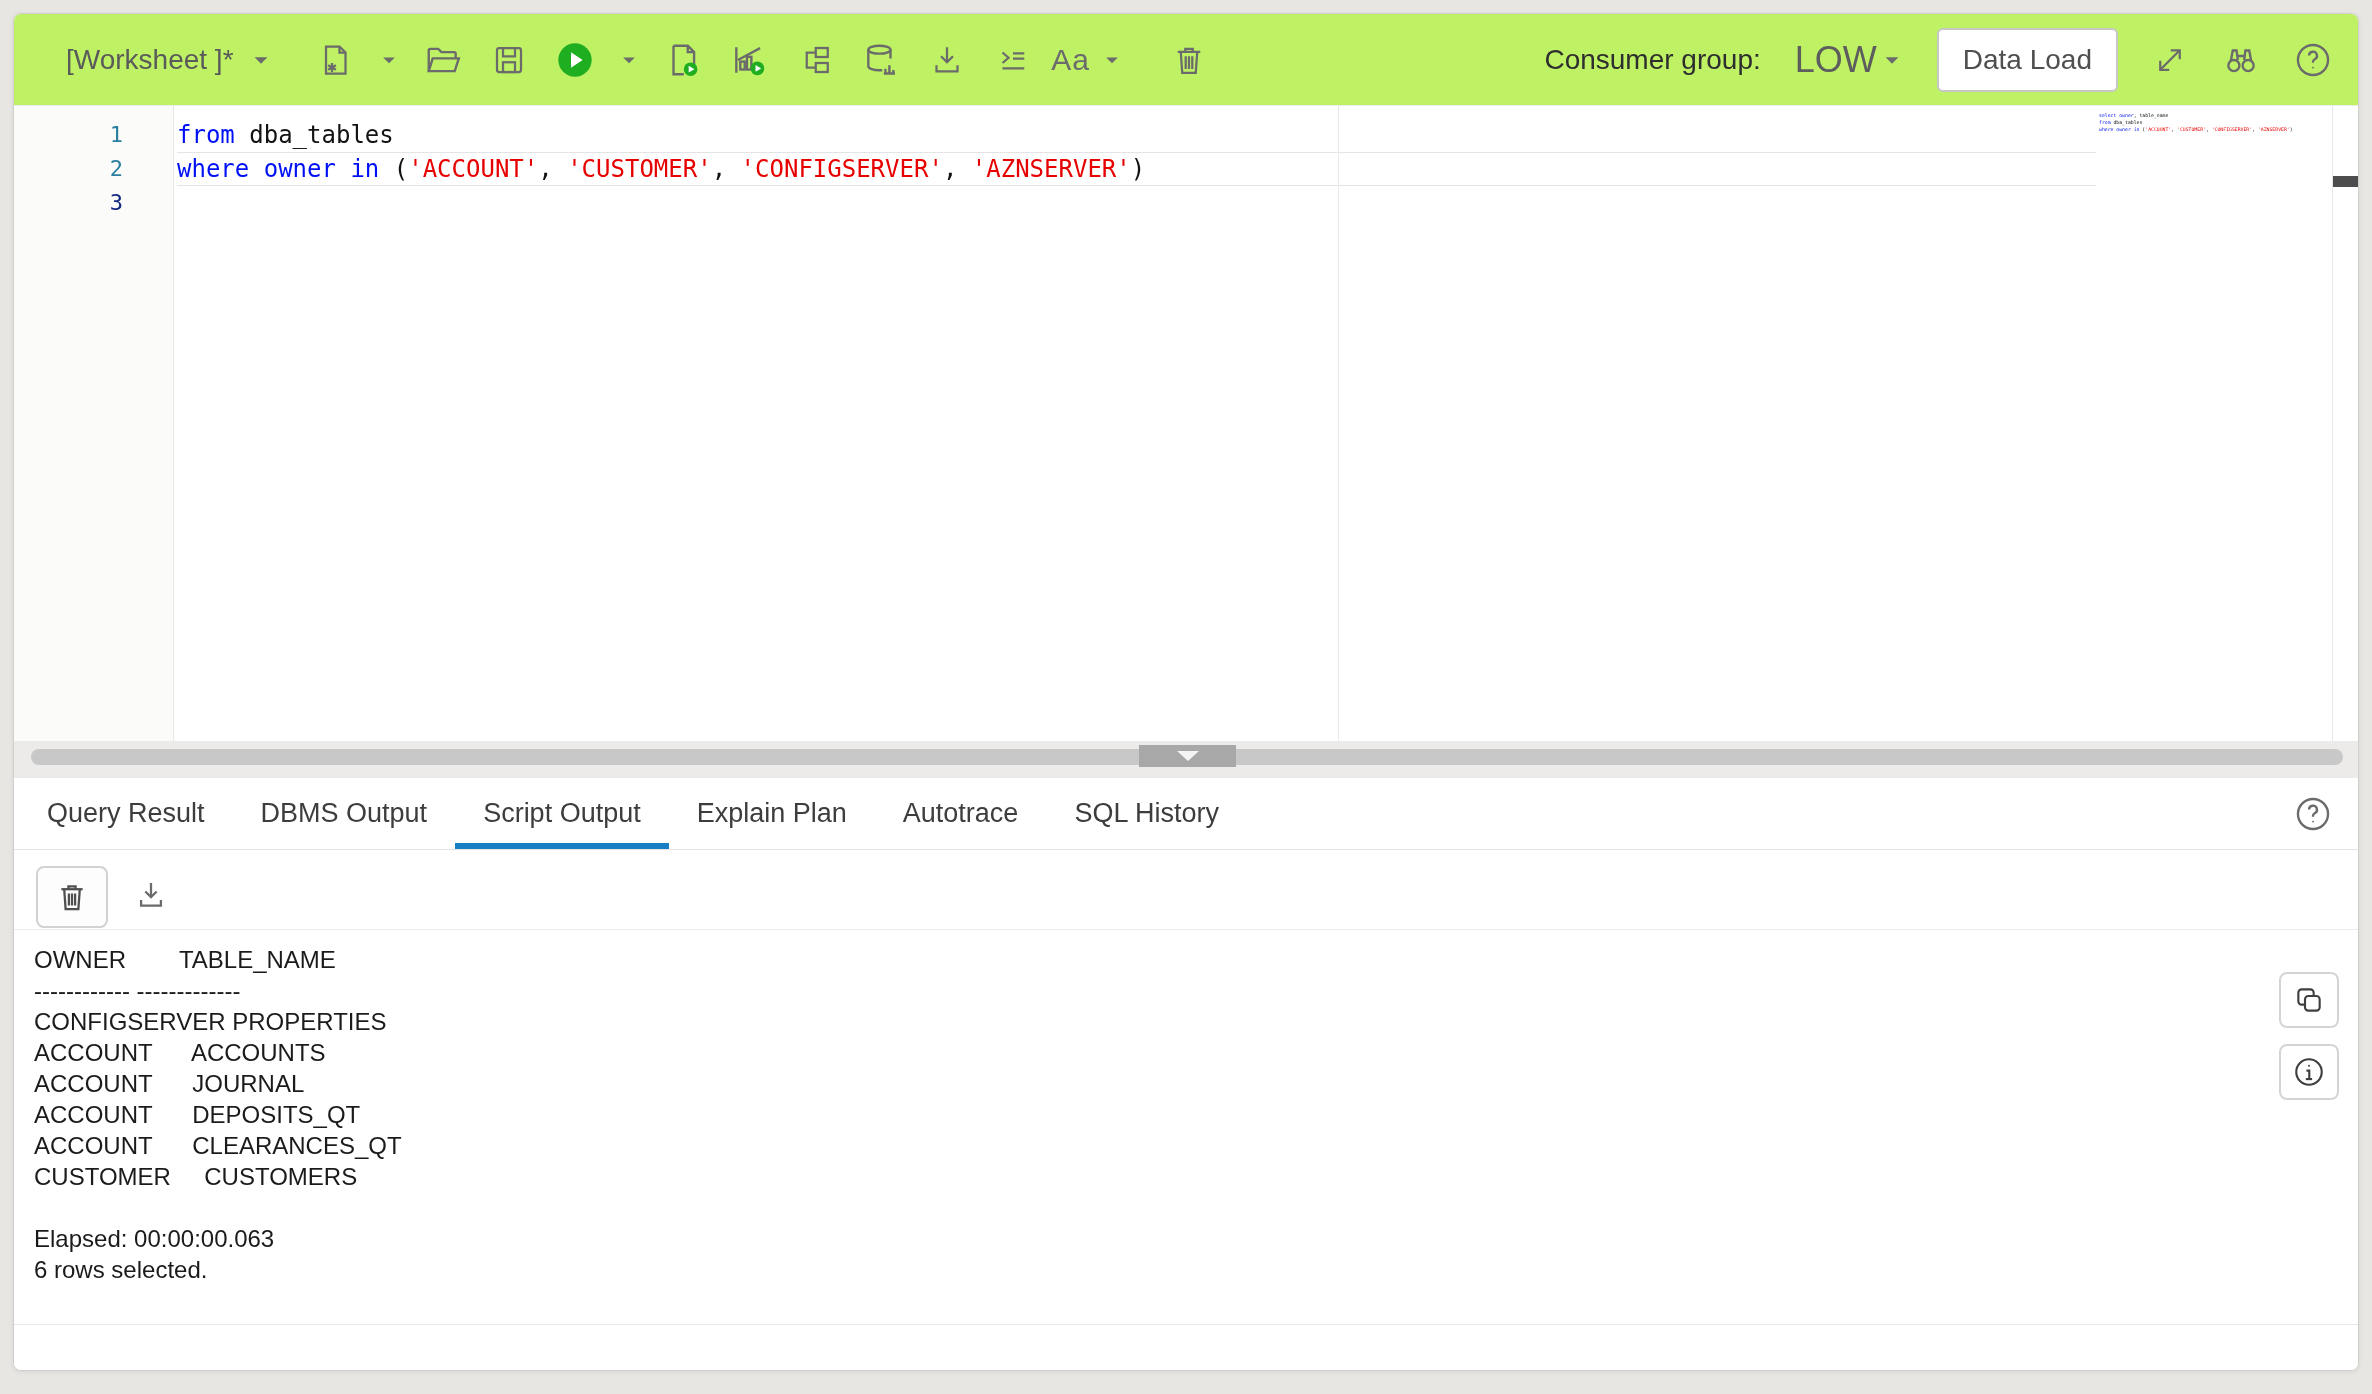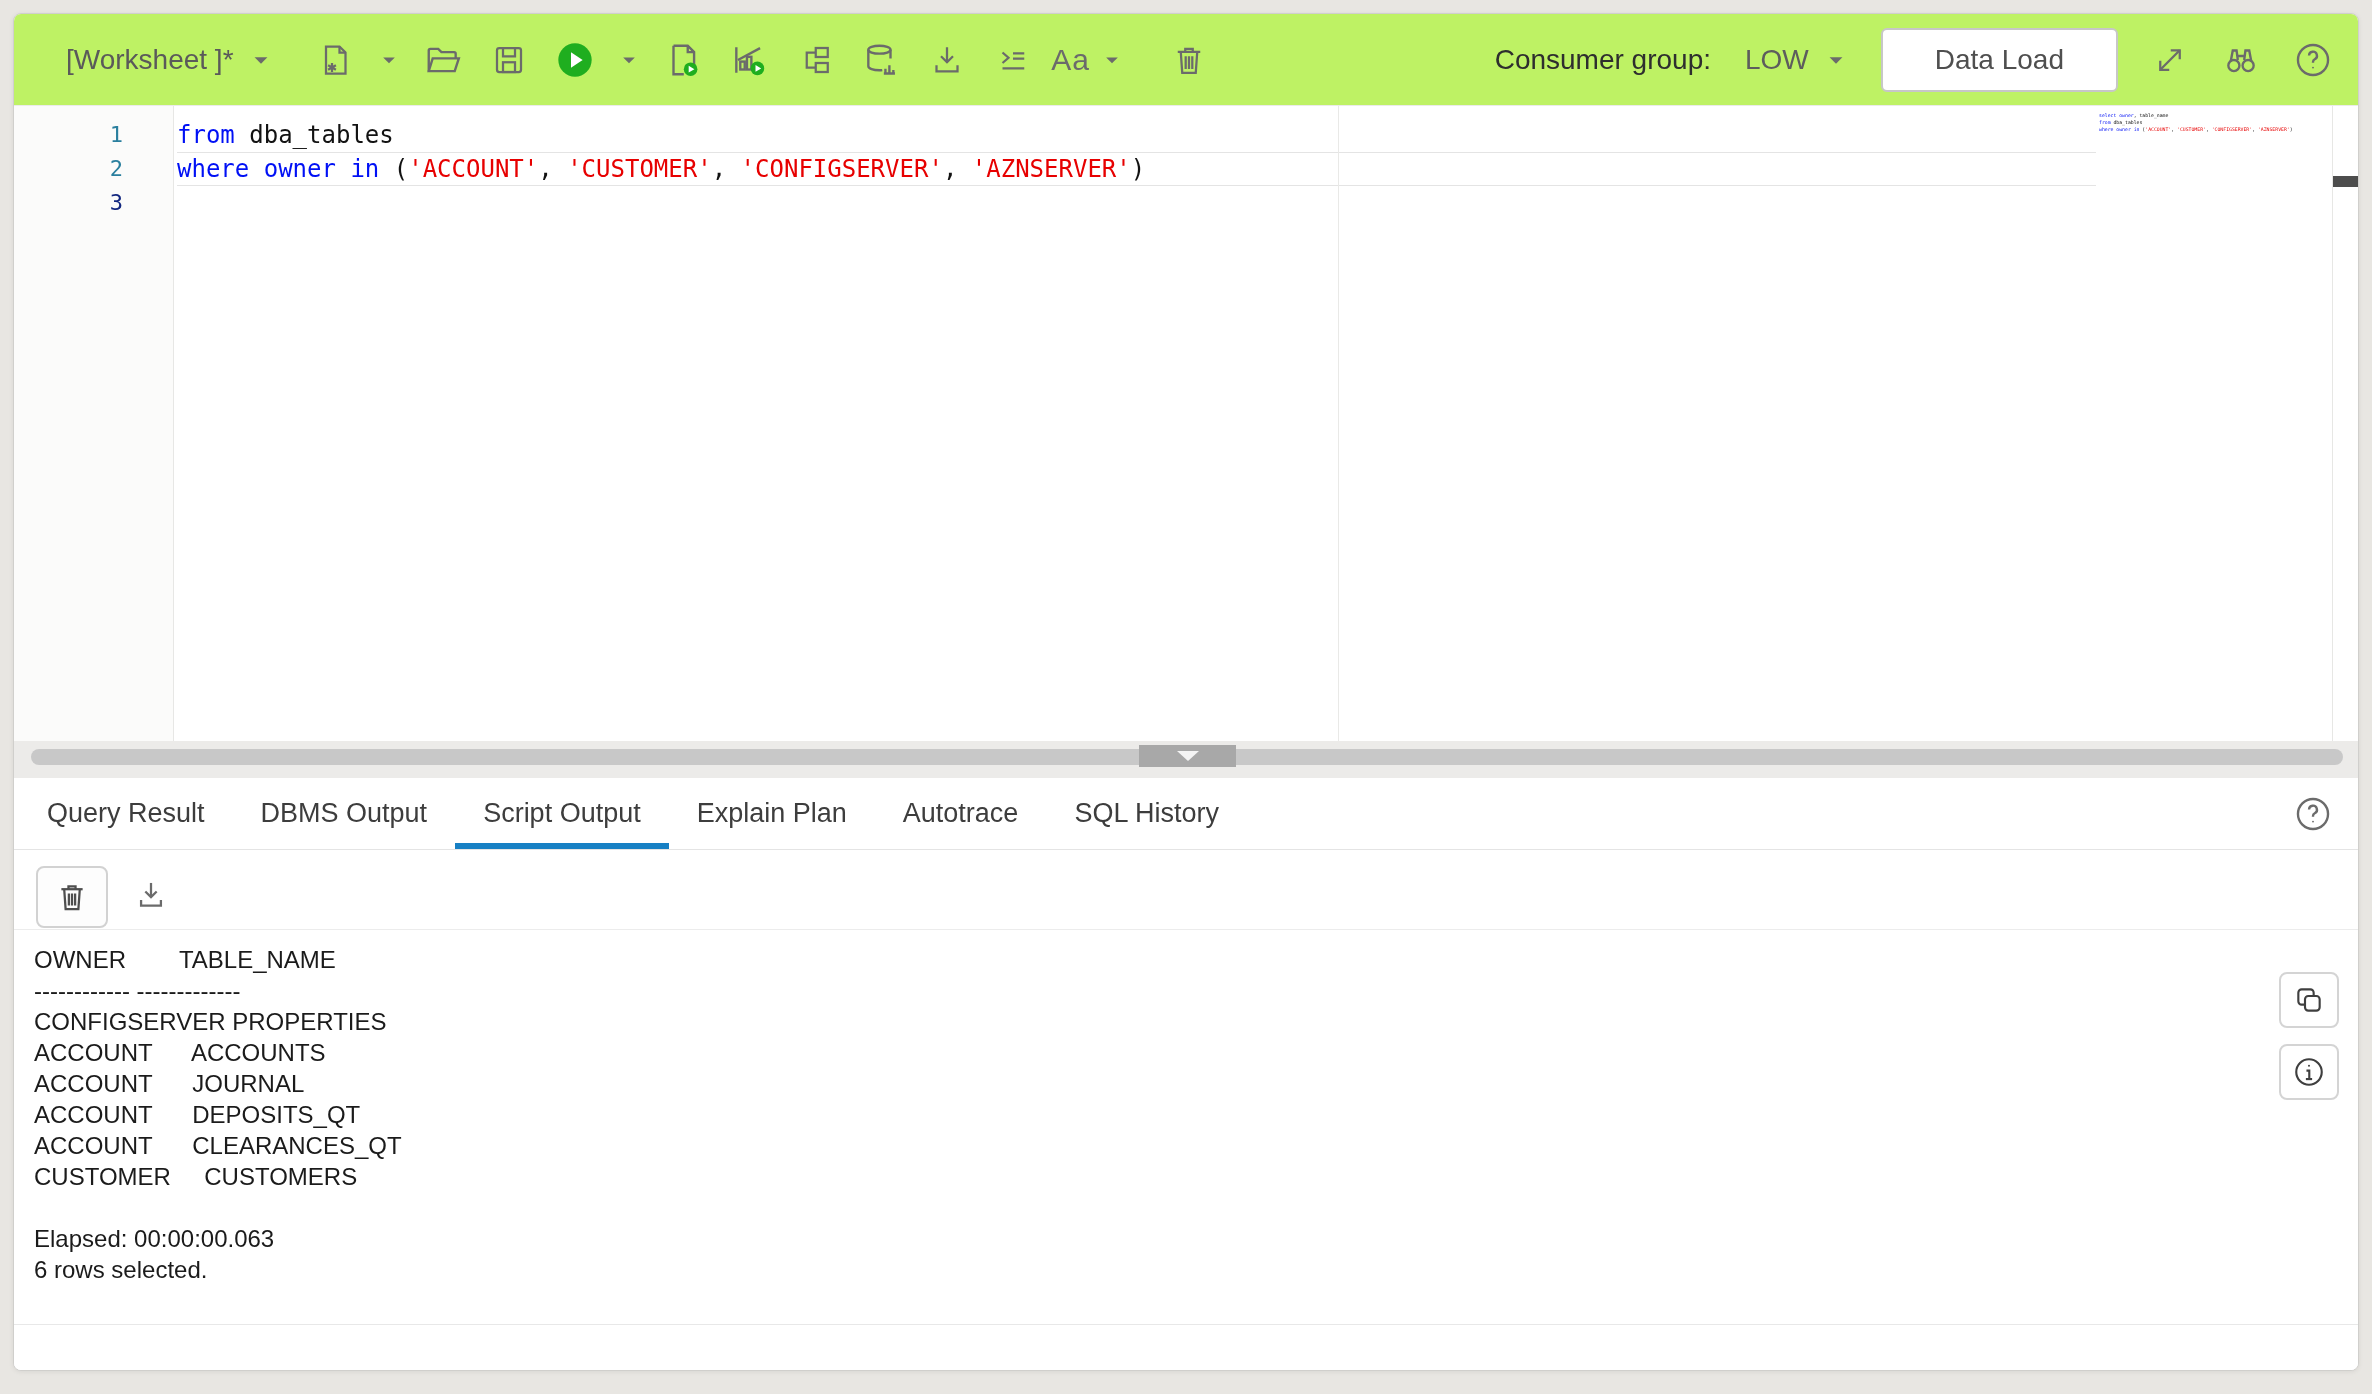--- a/index.html
+++ b/index.html
@@ -24,23 +24,23 @@
   .worksheet-select {
     margin-left:52px; display:flex; align-items:center; gap:16px;
     color:#5a5a5a; font-size:28px; cursor:pointer; white-space:nowrap;
   }
   .tb-icons { display:flex; align-items:center; margin-left:30px;text-align:center; }
   .tb-btn { width:66px; height:60px; display:flex; align-items:center; justify-content:center; cursor:pointer; }
   .tb-caret { width:42px; height:60px; display:flex; align-items:center; justify-content:center; cursor:pointer; }
   .font-label { font-size:30px; color:#6b6b6b; letter-spacing:1px; }
   .tb-right { margin-left:auto; display:flex; align-items:center; margin-right:26px; gap:34px; }
   .cg-label { font-size:28px; color:#2e2e2e; }
-  .cg-select { display:flex; align-items:center; gap:16px; color:#5d5d5d; font-size:28px; cursor:pointer; }
+  .cg-select { display:flex; align-items:center; gap:4px; color:#5d5d5d; font-size:36px; cursor:pointer; }
   .data-load-btn {
-    height:64px; padding:0 52px; display:flex; align-items:center;
+    height:64px; padding:0 24px; display:flex; align-items:center;
     border:2px solid #c7c7c7; border-radius:6px; background:#fff;
     color:#4f4f4f; font-size:28px; cursor:pointer;
   }
   
   .editor { position:absolute; left:0; top:92px; width:100%; height:635px; background:#fff; }
   .gutter {
     position:absolute; left:0; top:0; width:160px; height:100%;
     background:#fbfbfa; border-right:1px solid #e7e7e5; box-sizing:border-box; padding-top:12px;
   }
   .gutter-num {

